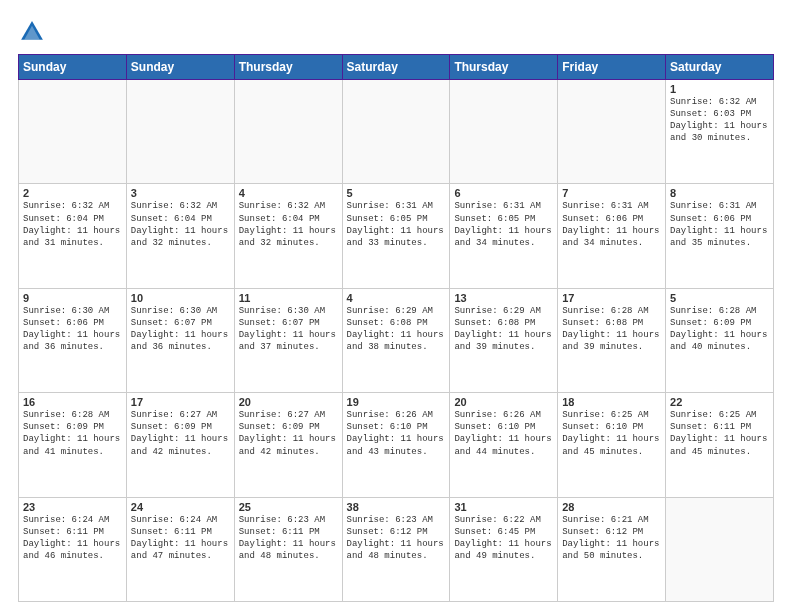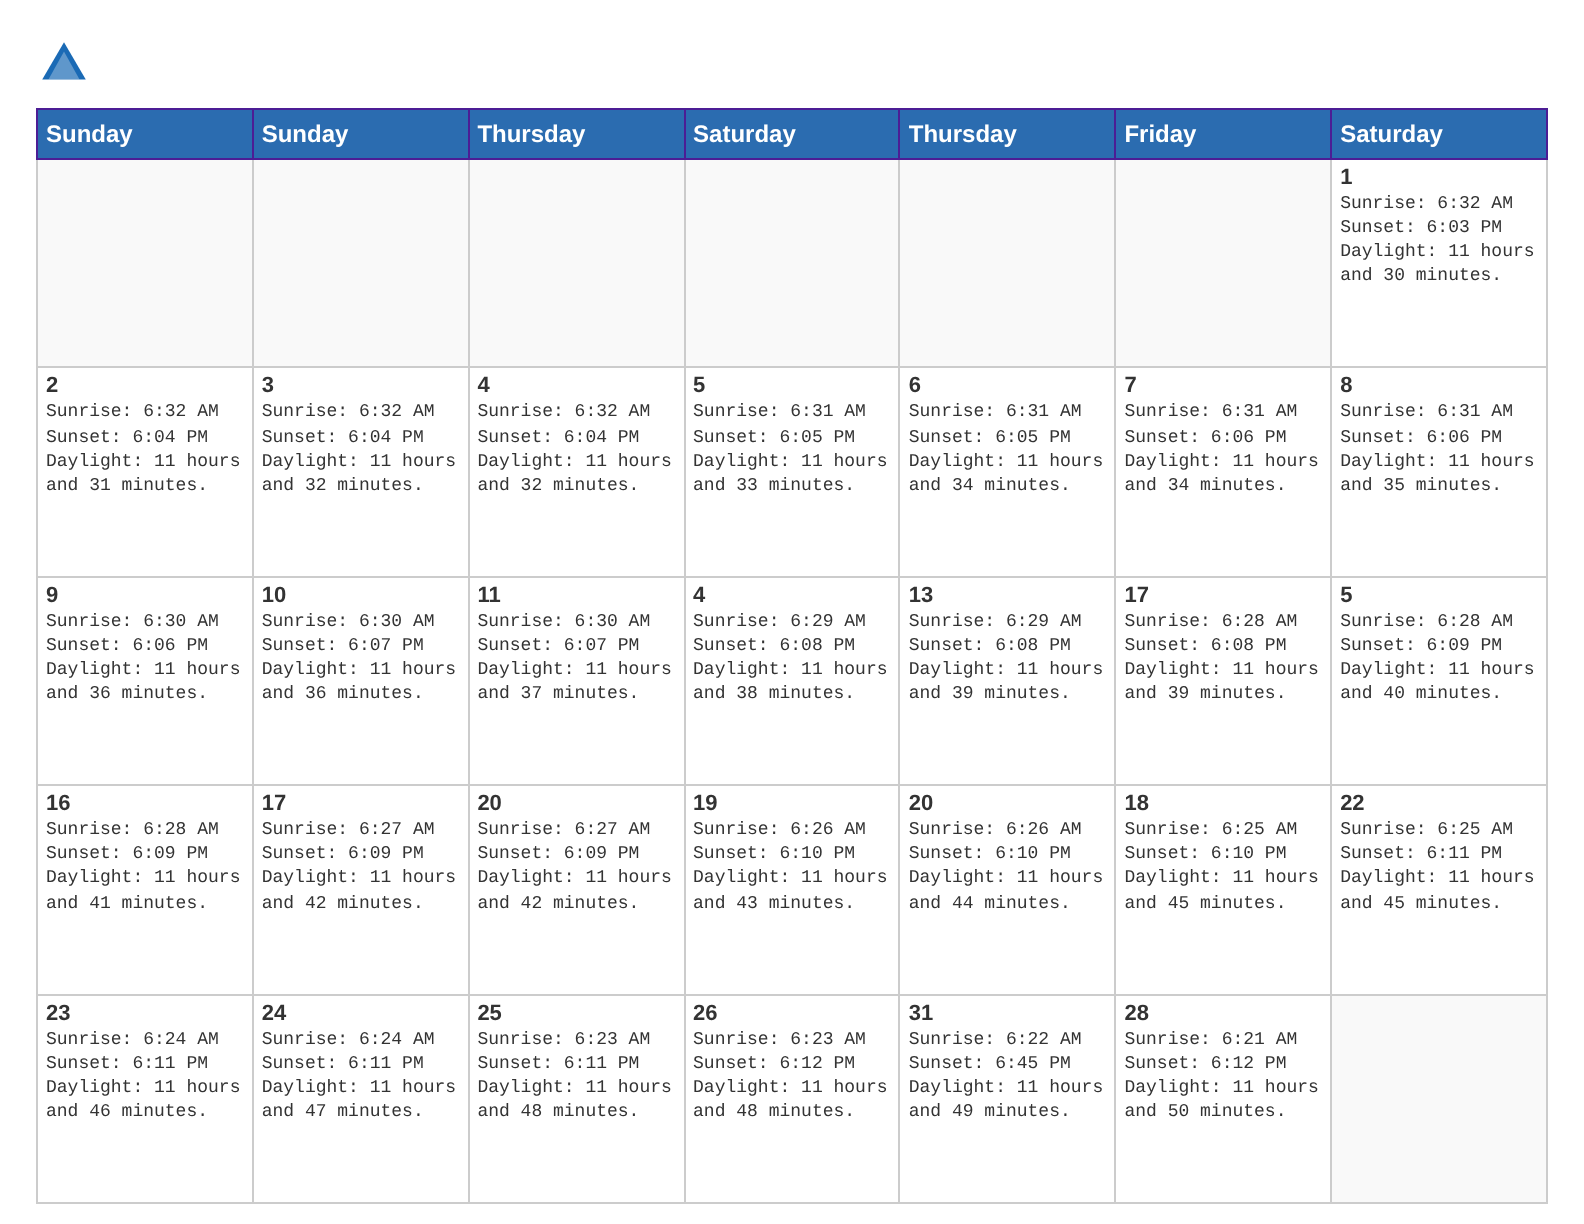--- a/index.html
+++ b/index.html
@@ -285,21 +285,21 @@
 Sunset: 6:11 PM
 Daylight: 11 hours and 47 minutes.</div>
           </td>
           <td>
             <span class="day-num">25</span>
             <div class="cell-info" style="white-space: pre-line;">Sunrise: 6:23 AM
 Sunset: 6:11 PM
 Daylight: 11 hours and 48 minutes.</div>
           </td>
           <td>
-            <span class="day-num">26</span>
+            <span class="day-num">38</span>
             <div class="cell-info" style="white-space: pre-line;">Sunrise: 6:23 AM
 Sunset: 6:12 PM
 Daylight: 11 hours and 48 minutes.</div>
           </td>
           <td>
             <span class="day-num">31</span>
             <div class="cell-info" style="white-space: pre-line;">Sunrise: 6:22 AM
 Sunset: 6:45 PM
 Daylight: 11 hours and 49 minutes.</div>
           </td>

